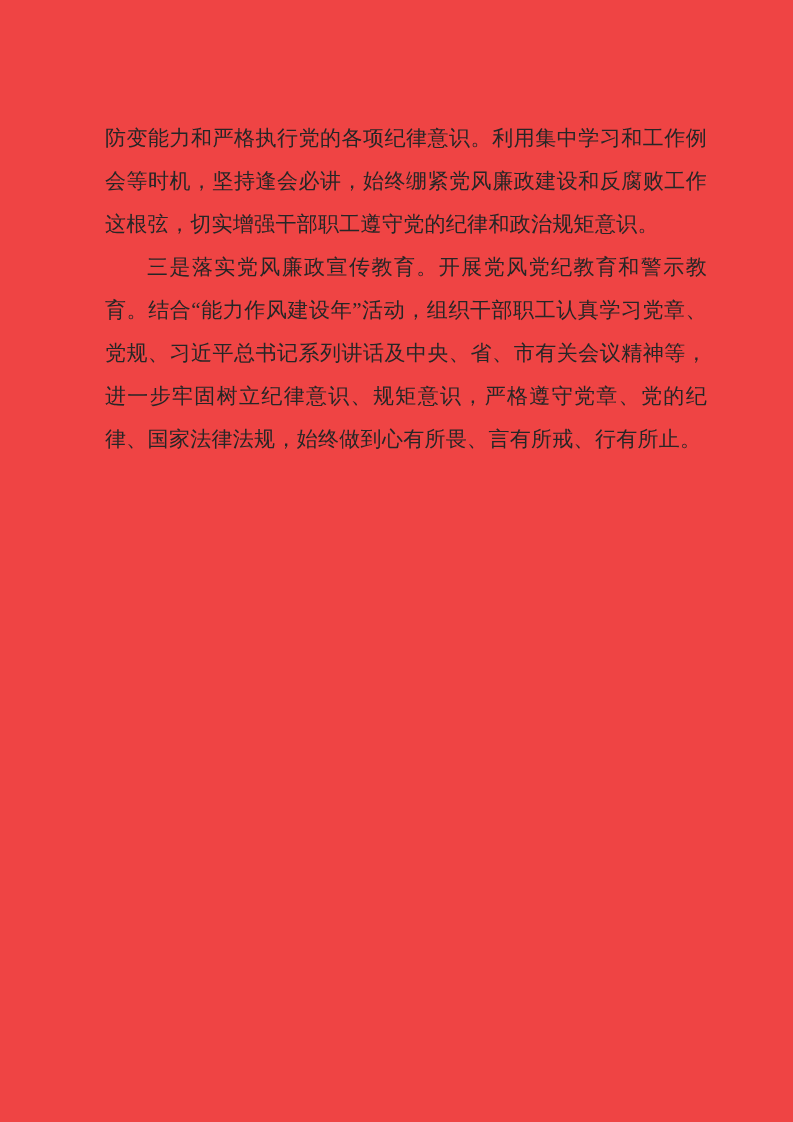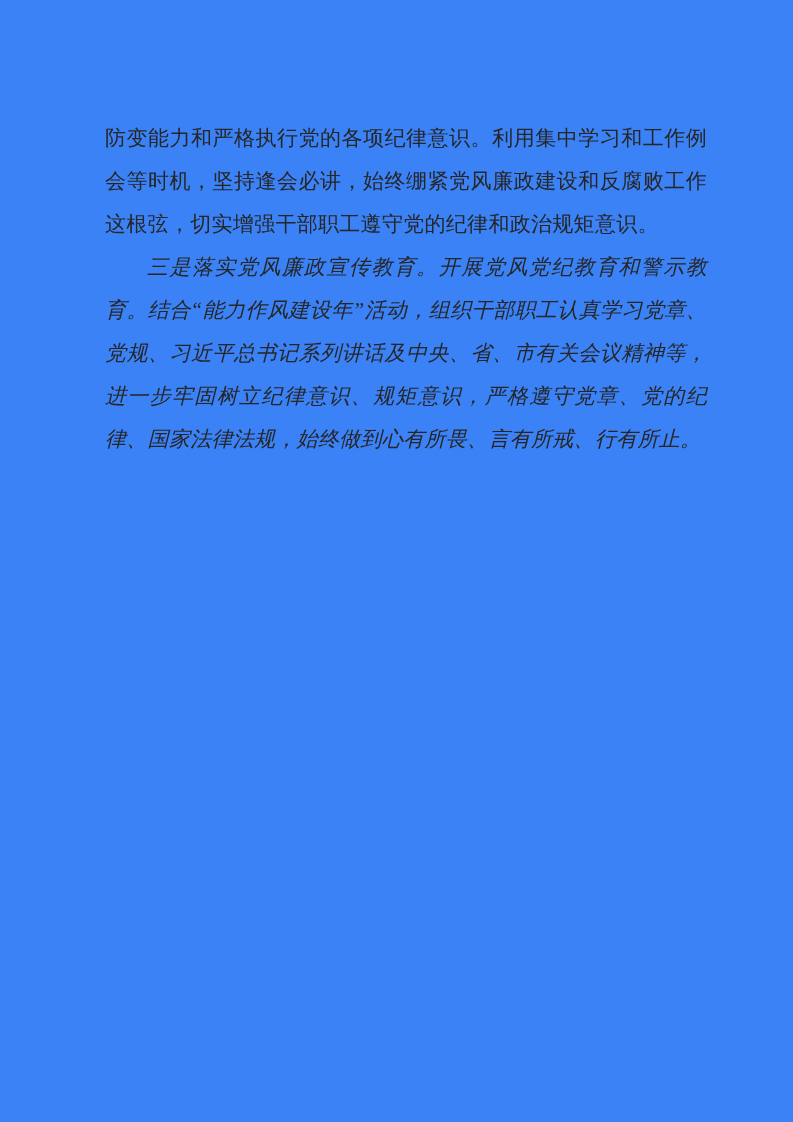--- a/index.html
+++ b/index.html
@@ -4,21 +4,21 @@
 <style>
   html, body {
     margin: 0;
     padding: 0;
     background: #ffffff;
   }
   .page {
     position: relative;
     width: 793px;
     height: 1122px;
-    background: #3b82f6;
+    background: #ef4444;
     overflow: hidden;
     font-family: "Liberation Serif", "DejaVu Serif", serif;
   }
   .doc-content {
     position: absolute;
     left: 105px;
     top: 117px;
     width: 602px;
     color: #262626;
     font-size: 21px;
@@ -27,21 +27,20 @@
     text-align: justify;
     text-justify: inter-character;
     word-break: break-all;
   }
   .para {
     margin: 0;
     padding: 0;
   }
   .para.indented {
     text-indent: 2em;
-    font-style: italic;
   }
 </style>
 </head>
 <body>
 
 <div class="page">
   <div class="doc-content">
     <p class="para">防变能力和严格执行党的各项纪律意识。利用集中学习和工作例会等时机，坚持逢会必讲，始终绷紧党风廉政建设和反腐败工作这根弦，切实增强干部职工遵守党的纪律和政治规矩意识。</p>
     <p class="para indented">三是落实党风廉政宣传教育。开展党风党纪教育和警示教育。结合“能力作风建设年”活动，组织干部职工认真学习党章、党规、习近平总书记系列讲话及中央、省、市有关会议精神等，进一步牢固树立纪律意识、规矩意识，严格遵守党章、党的纪律、国家法律法规，始终做到心有所畏、言有所戒、行有所止。</p>
   </div>

